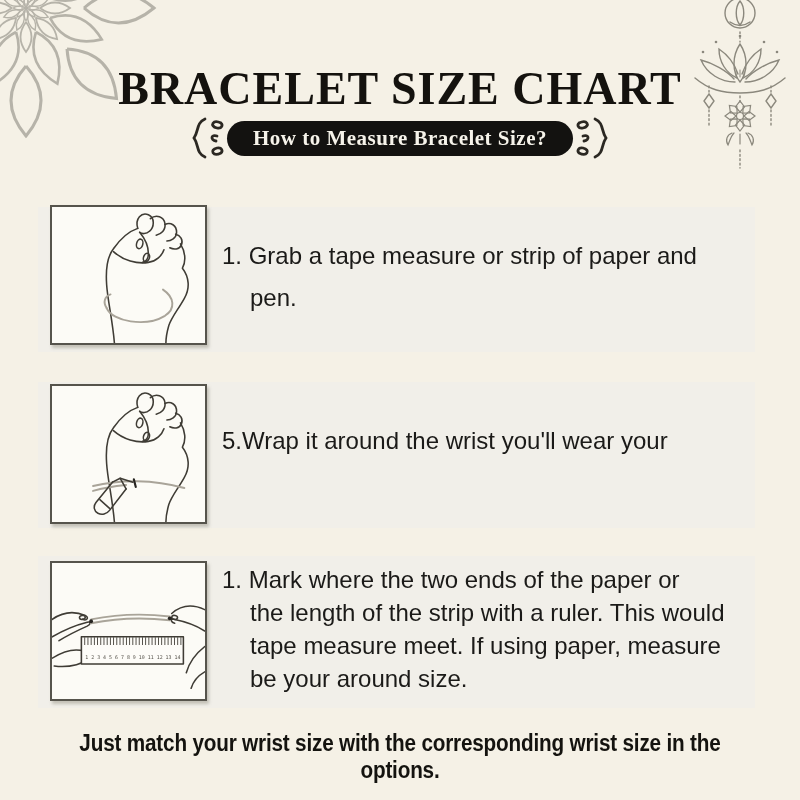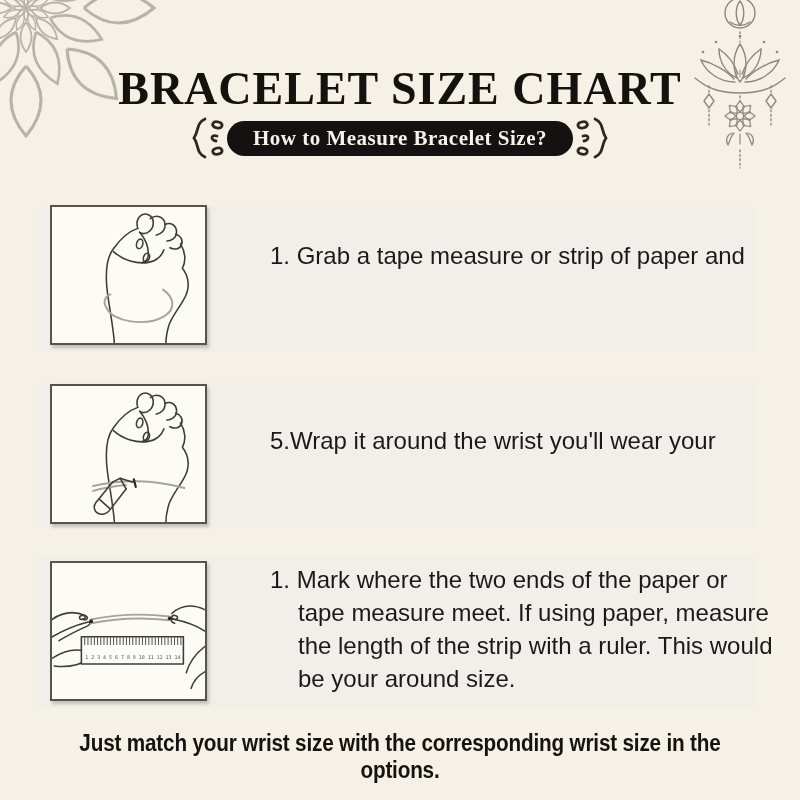--- a/index.html
+++ b/index.html
@@ -39,21 +39,21 @@
   .illus.i1{top:205px;}
   .illus.i2{top:384px;}
   .illus.i3{top:561px;}
   .step-text{
     position:absolute;left:222px;width:555px;
     font-size:24px;color:#1b1a18;
   }
   .step-text.t1{top:235px;line-height:42px;}
   .step-text.t2{top:423px;line-height:36px;}
   .step-text.t3{top:563px;line-height:33px;}
-  .line{white-space:nowrap;margin-left:48px;}
+  .line{white-space:nowrap;}
   .t1 .cont,.t3 .cont{padding-left:28px;}
   .t2 .cont{padding-left:21px;}
   
   .footer{
     position:absolute;top:730px;left:0;width:100%;text-align:center;
     font-weight:700;font-size:23px;color:#14130f;letter-spacing:-.2px;
     transform:scaleX(.9);transform-origin:center;
   }
   svg{display:block;}
   .sketch{stroke:#3f3c35;fill:none;stroke-width:1.6;stroke-linecap:round;stroke-linejoin:round;}
@@ -265,26 +265,27 @@
     <g class="sketch" stroke-width="1.2">
       <rect x="30" y="76" width="105" height="28" fill="#fdfcf8"></rect>
       <line x1="33" y1="80.5" x2="133" y2="80.5" stroke-width="8" stroke-dasharray="0.9 2.4" stroke-linecap="butt"></line>
     </g>
     <text class="ruler-num" x="34" y="99" textLength="98" lengthAdjust="spacingAndGlyphs">1 2 3 4 5 6 7 8 9 10 11 12 13 14</text>
   </svg>
 </div>
 
 <div class="step-text t1">
   <div class="line">1. Grab a tape measure or strip of paper and</div>
+  <div class="line cont">pen.</div>
 </div>
 
 <div class="step-text t2">
   <div class="line">5.Wrap it around the wrist you'll wear your</div>
 </div>
 
 <div class="step-text t3">
   <div class="line">1. Mark where the two ends of the paper or</div>
+  <div class="line cont">the length of the strip with a ruler. This would</div>
   <div class="line cont">tape measure meet. If using paper, measure</div>
-  <div class="line cont">the length of the strip with a ruler. This would</div>
   <div class="line cont">be your around size.</div>
 </div>
 
 <div class="footer">Just match your wrist size with the corresponding wrist size in the options.</div>
 
 </body></html>

